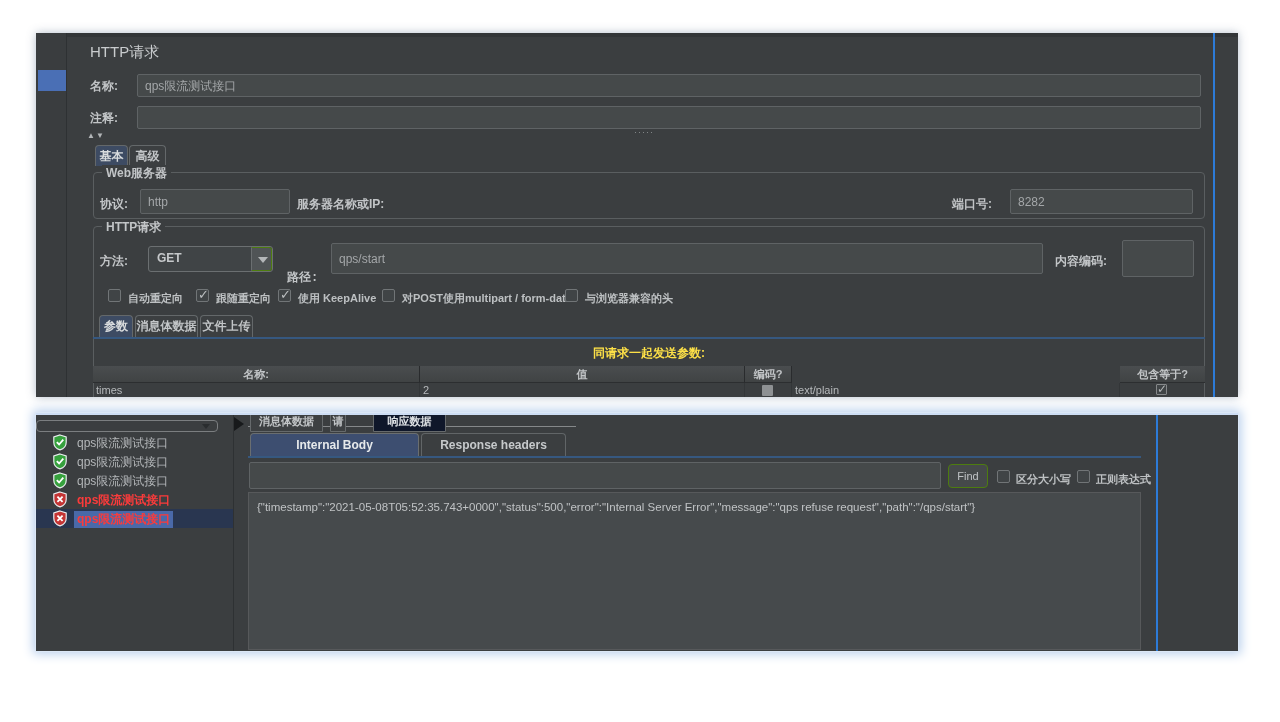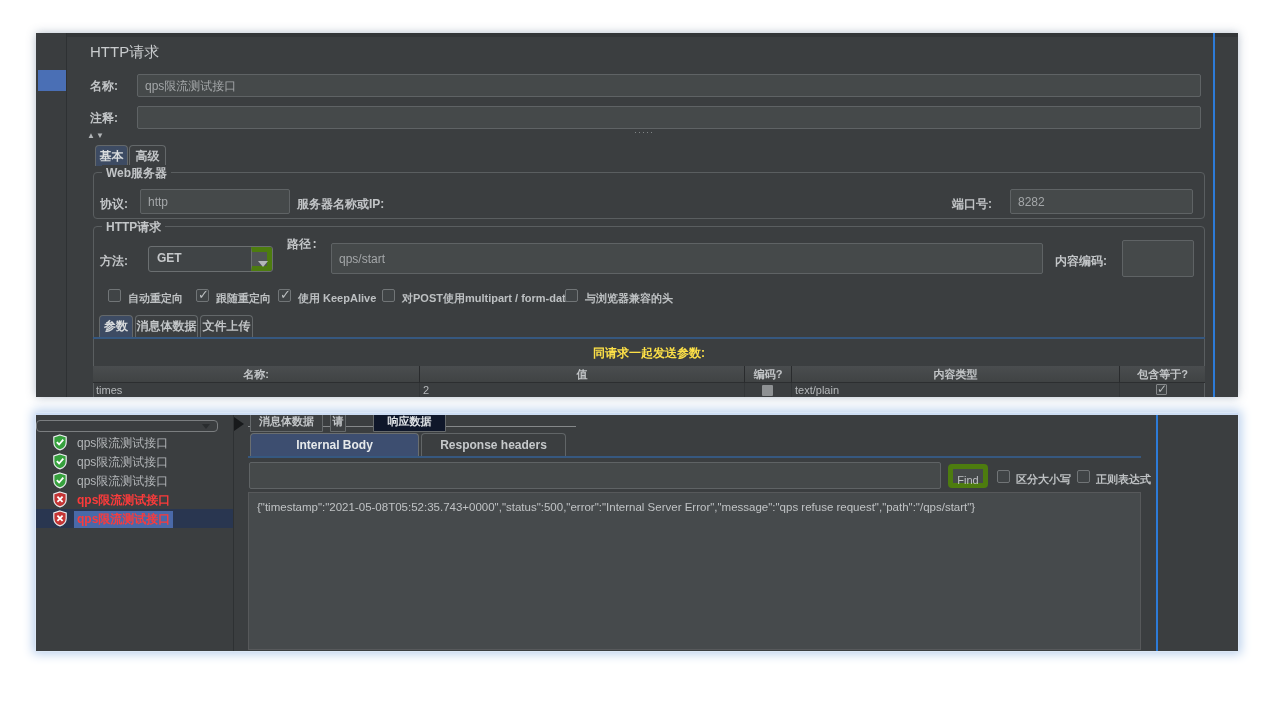--- a/index.html
+++ b/index.html
@@ -93,21 +93,21 @@
   .cut-tab { position:absolute; top:-7px; height:24px; background:#3d4042; border:1px solid #666a6c;
     border-radius:4px 4px 0 0; color:#c2c5c7; font-size:11px; font-weight:bold; text-align:center;
     line-height:24px; }
   .cut-tab.sel { background:#0f172a; color:#dde1e4; }
 
   .rtab { position:absolute; height:23px; background:#3b3e40; border:1px solid #616567;
     border-bottom:none; border-radius:4px 4px 0 0; color:#c6c9cb; font-size:12px; font-weight:bold;
     text-align:center; line-height:22px; }
   .rtab.sel { background:#3d4e70; color:#e6e9eb; border-color:#6a6e70; }
 
-  .btn { position:absolute; background:#45494a; border:5px solid #4d7c0f; border-radius:4px;
+  .btn { position:absolute; background:#45494a; border:1px solid #4d7c0f; border-radius:4px;
     color:#c0c3c5; font-size:11px; text-align:center; line-height:22px; }
 
   .resp-body { position:absolute; background:#464a4c; border:1px solid #57595b;
     color:#c0c3c5; font-size:11.5px; padding:7px 8px; line-height:15px;
     font-family:"Liberation Sans","DejaVu Sans",sans-serif; }
 </style>
 </head>
 <body>
 
 <div class="win win-top">
@@ -140,21 +140,21 @@
   <div class="field" style="left:974px; top:156px; width:183px; height:25px; padding-top:5px;">8282</div>
 
   <div class="group" style="left:57px; top:193px; width:1112px; height:190px;">
     <span class="legend">HTTP请求</span>
   </div>
   <div class="lbl" style="left:64px; top:220px;">方法:</div>
   <div class="combo" style="left:112px; top:213px; width:125px; height:26px;padding-left:40px;">
     <span class="txt">GET</span>
     <span class="btn"></span>
   </div>
-  <div class="lbl" style="left:251px; top:203px;font-family:Liberation Mono, monospace;">路径:</div>
+  <div class="lbl" style="left:251px; top:236px;font-family:Liberation Mono, monospace;">路径:</div>
   <div class="field" style="left:295px; top:210px; width:712px; height:31px; padding-top:8px;">qps/start</div>
   <div class="lbl" style="left:1019px; top:220px;">内容编码:</div>
   <div class="field" style="left:1086px; top:207px; width:72px; height:37px;"></div>
 
   <span class="cb" style="left:72px; top:256px;"></span>
   <div class="cblbl" style="left:92px; top:258px;">自动重定向</div>
   <span class="cb on" style="left:160px; top:256px;">
       <span class="mk">✓</span>
     </span>
   <div class="cblbl" style="left:180px; top:258px;">跟随重定向</div>
@@ -169,21 +169,20 @@
 
   <div class="tab sel" style="left:63px; top:282px; width:34px; height:22px; line-height:21px;">参数</div>
   <div class="tab" style="left:99px; top:282px; width:63px; height:22px; line-height:21px;">消息体数据</div>
   <div class="tab" style="left:164px; top:282px; width:53px; height:22px; line-height:21px;">文件上传</div>
   <div class="bluline" style="left:57px; top:304px; width:1112px;"></div>
 
   <div class="tbl-caption" style="left:57px; top:312px; width:1112px;">同请求一起发送参数:</div>
   <div class="th" style="left:57px;  top:333px; width:327px;">名称:</div>
   <div class="th" style="left:384px; top:333px; width:325px;">值</div>
   <div class="th" style="left:709px; top:333px; width:47px;">编码?</div>
-  <div class="th" style="left:756px; top:333px; width:328px;">内容类型</div>
   <div class="th" style="left:1084px;top:333px; width:85px; border-right:none;">包含等于?</div>
 
   <div class="td" style="left:57px;  top:350px; width:327px;">times</div>
   <div class="td" style="left:384px; top:350px; width:325px;">2</div>
   <div class="td" style="left:709px; top:350px; width:47px;">
     <span class="cell-cb" style="left:17px; top:2px;"></span>
   </div>
   <div class="td" style="left:756px; top:350px; width:328px;">text/plain</div>
   <div class="td" style="left:1084px;top:350px; width:85px; border-right:none;">
     <span class="cell-cb on" style="left:36px; top:1px;"></span>

